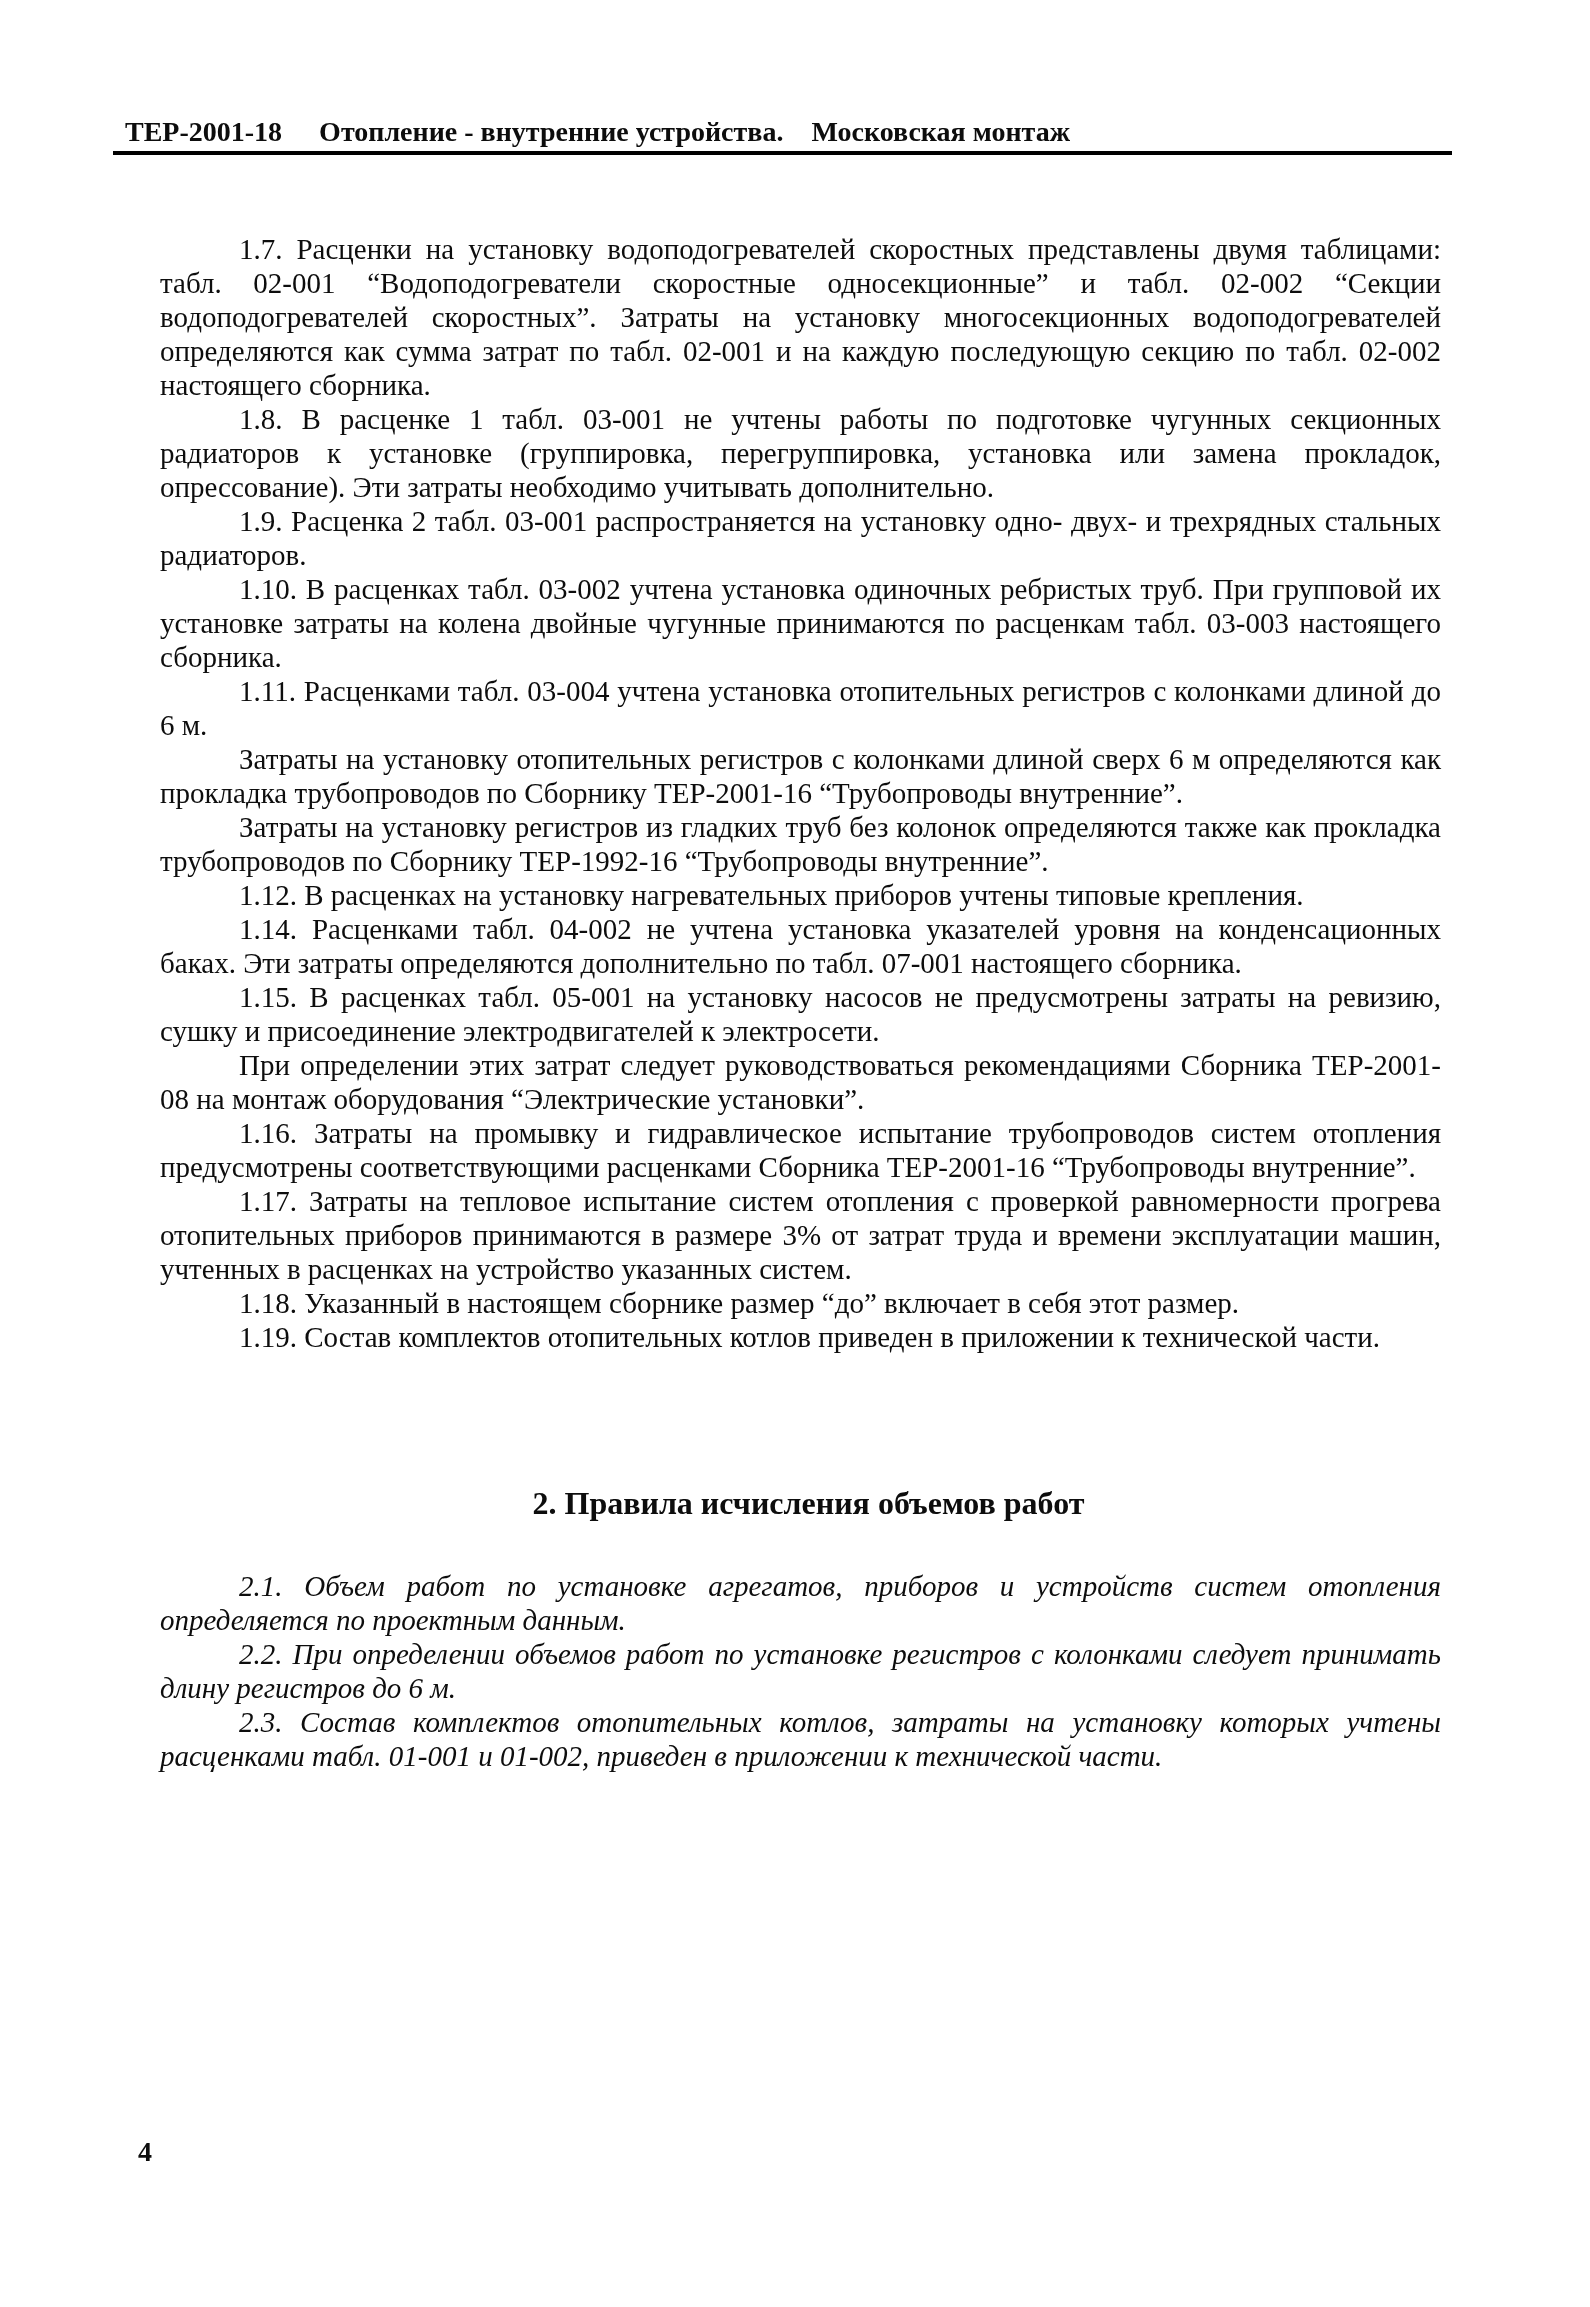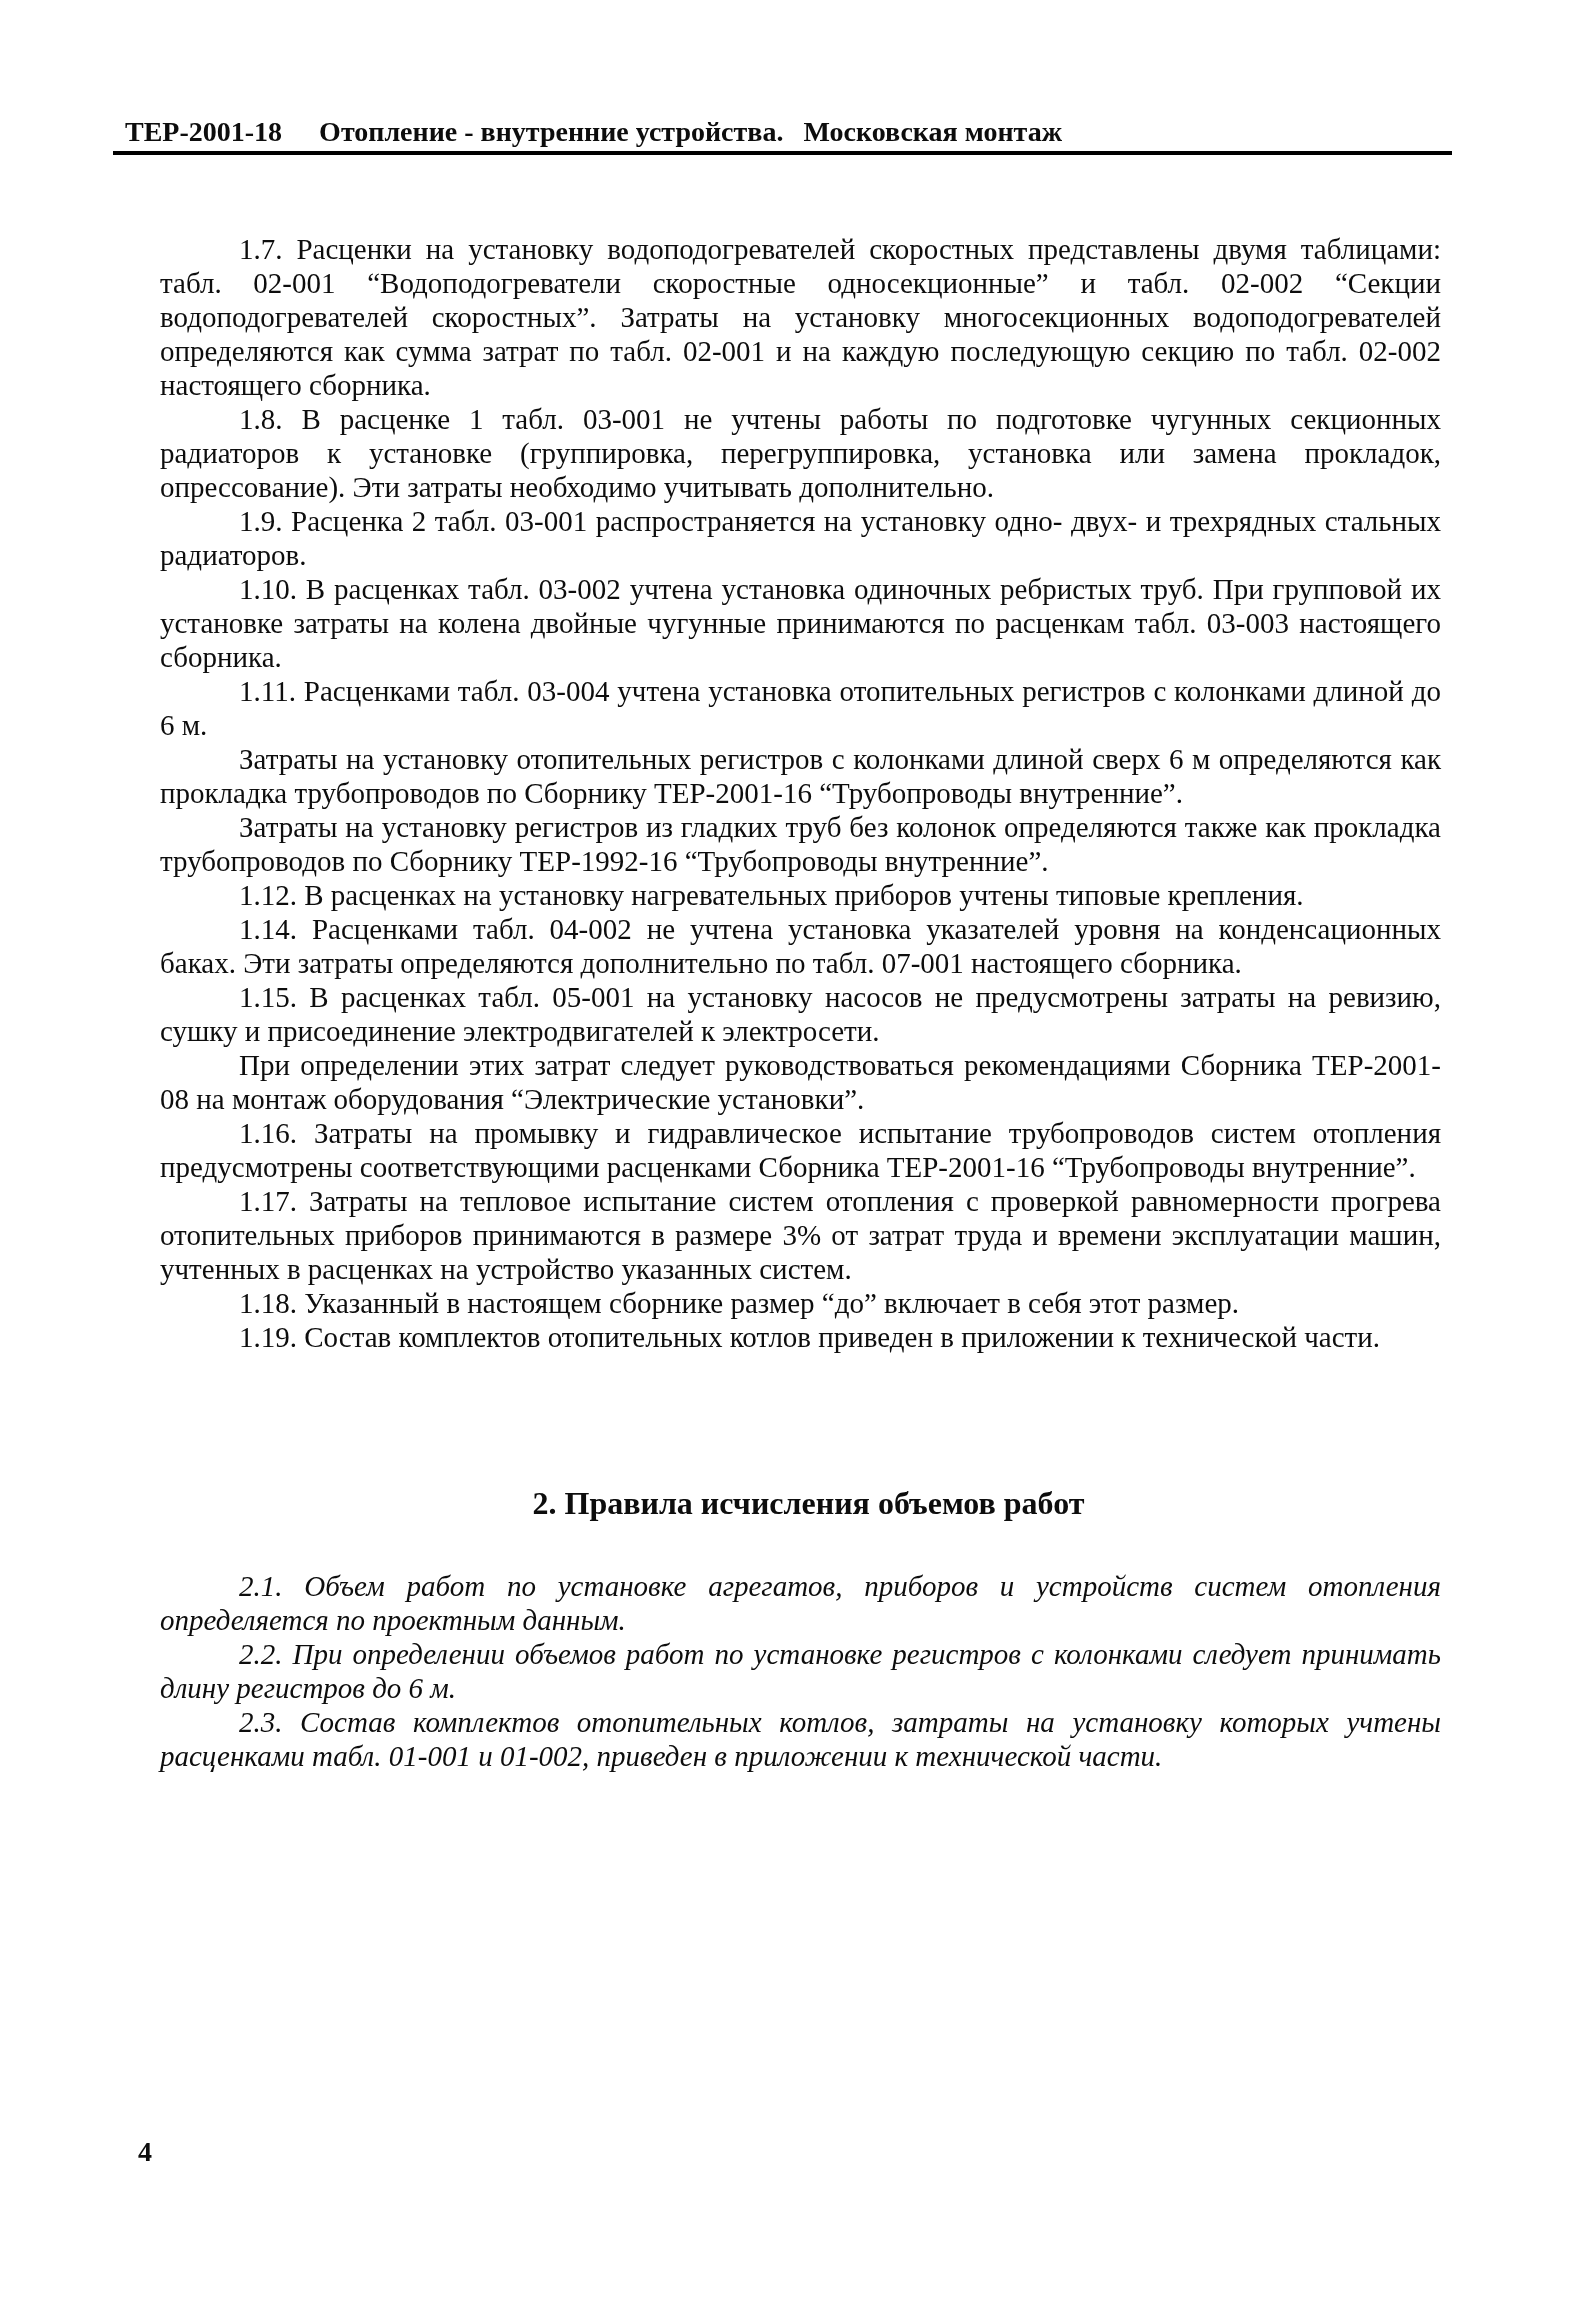--- a/index.html
+++ b/index.html
@@ -20,21 +20,21 @@
   .running-head {
     position: absolute;
     top: 116px;
     left: 125px;
     width: 1347px;
     font-size: 28px;
     font-weight: bold;
     white-space: nowrap;
   }
   .running-head .code   { margin-right: 37px; }
-  .running-head .title  { margin-right: 20px; }
+  .running-head .title  { margin-right: 28px; }
   .head-rule {
     position: absolute;
     top: 151px;
     left: 113px;
     width: 1339px;
     height: 4px;
     background: #000000;
   }
   
   .body-col {

